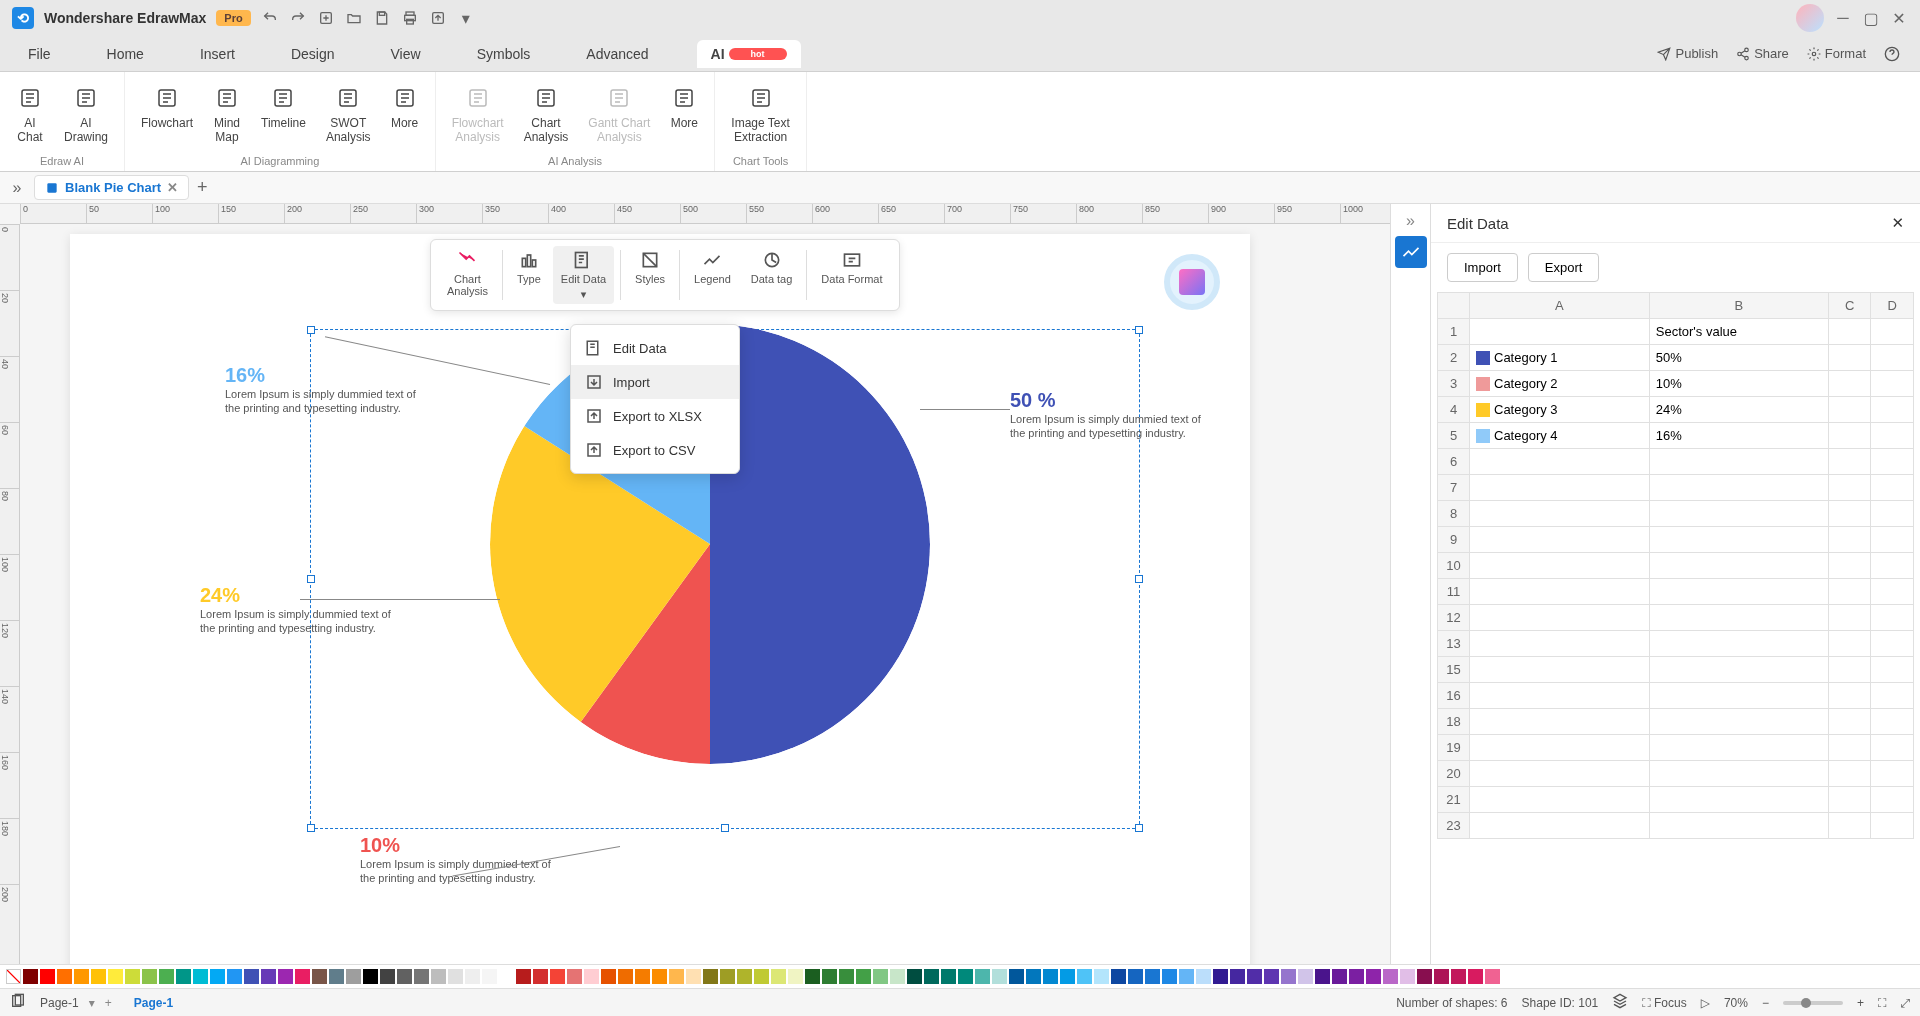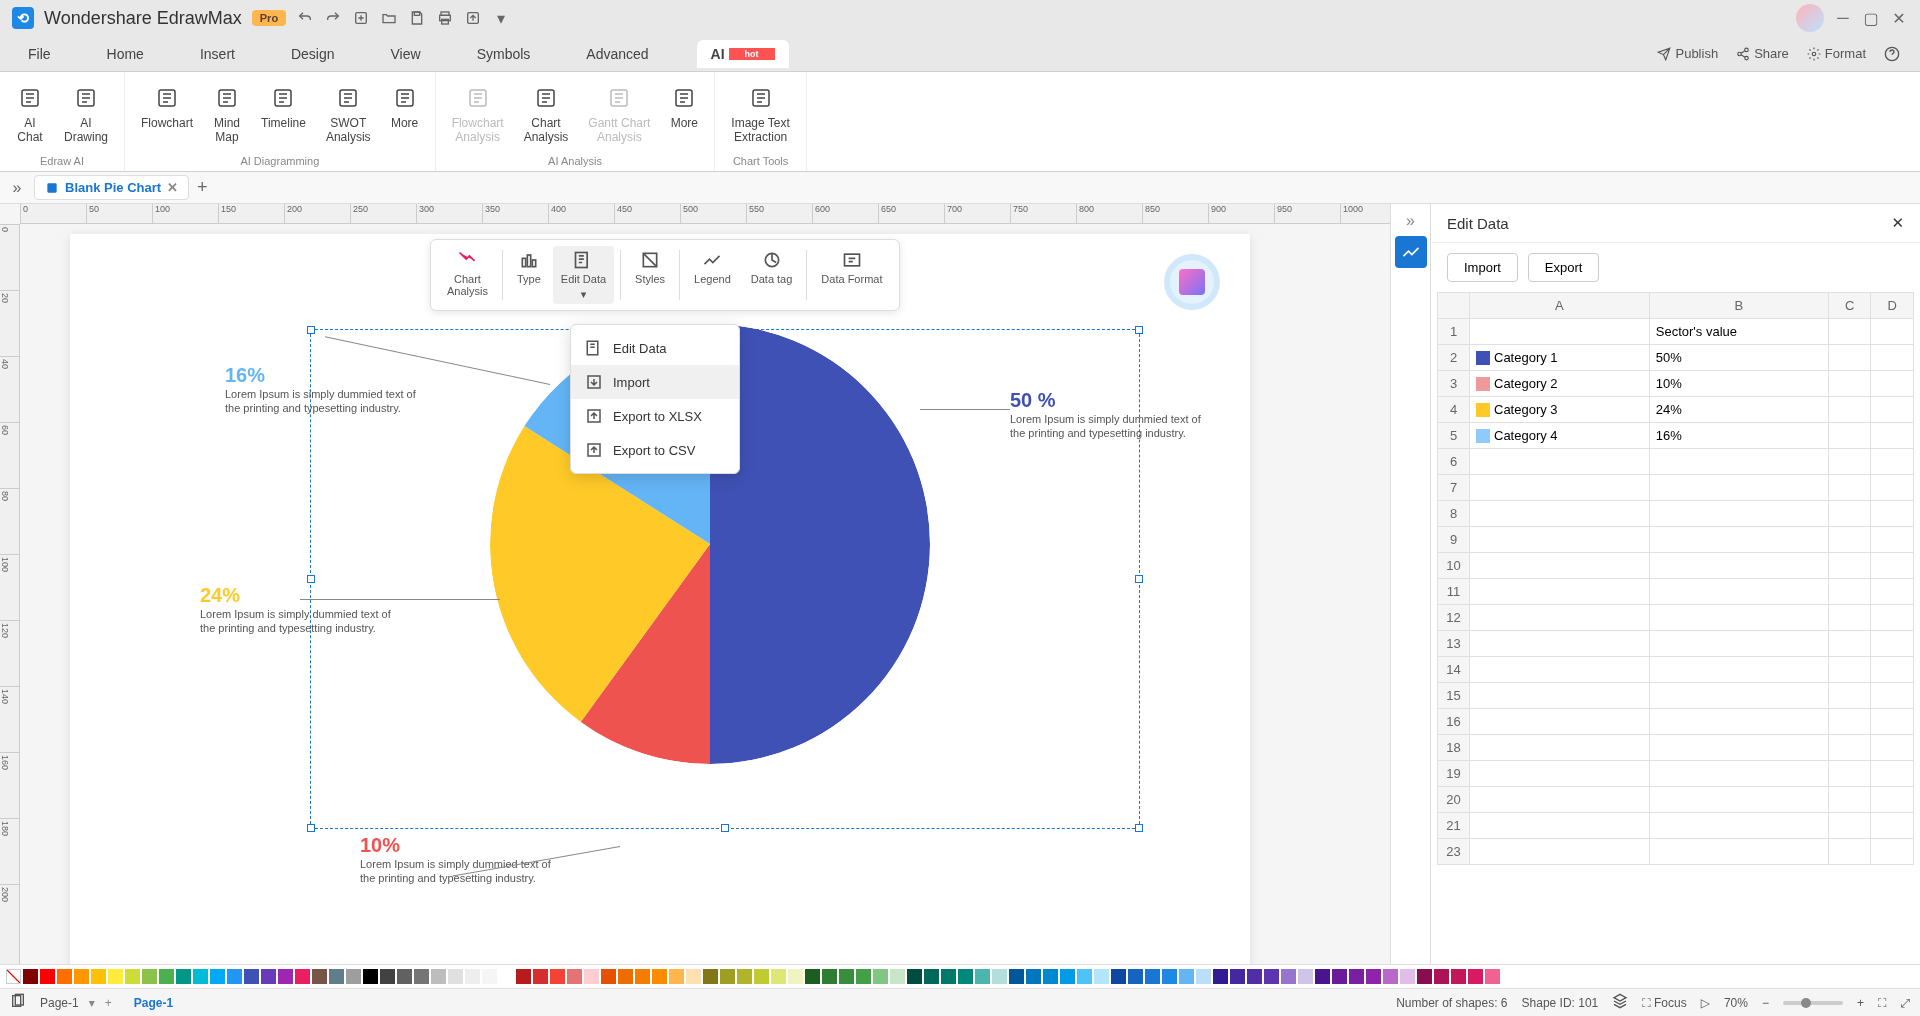--- a/index.html
+++ b/index.html
@@ -1,32 +1,32 @@
 <!DOCTYPE html>
 <html><head>
 <meta charset="utf-8">
 <style>
 * { margin: 0; padding: 0; box-sizing: border-box; font-family: -apple-system, BlinkMacSystemFont, "Segoe UI", sans-serif; }
 body { background: #f0f0f0; width: 1920px; height: 1016px; overflow: hidden; position: relative; }
 
 
 .titlebar { height: 36px; background: #e8e8e8; display: flex; align-items: center; padding: 0 12px; gap: 10px; }
 .logo { width: 22px; height: 22px; background: #1e88e5; border-radius: 4px; color: #fff; display: flex; align-items: center; justify-content: center; font-weight: bold; font-size: 14px; }
-.title-text { font-size: 18px; color: #333; }
+.title-text { font-size: 14px; color: #333; font-weight: bold; }
 .pro-badge { background: #ffb74d; color: #5d4037; font-size: 11px; padding: 2px 8px; border-radius: 4px; font-weight: bold; }
 .tb-icon { width: 18px; height: 18px; color: #666; cursor: pointer; display: flex; align-items: center; justify-content: center; }
 .tb-icon svg { width: 16px; height: 16px; }
 .tb-spacer { flex: 1; }
 .avatar { width: 28px; height: 28px; border-radius: 50%; background: linear-gradient(135deg,#ffb3ba,#bae1ff); }
 
 
 .menubar { height: 36px; background: #e8e8e8; display: flex; align-items: center; padding: 0 20px; gap: 40px; font-size: 14px; color: #444; border-bottom: 1px solid #d0d0d0; }
 .menu-item { cursor: pointer; padding: 6px 8px; }
 .menu-item.ai { background: #fff; border-radius: 6px 6px 0 0; padding: 6px 14px; display: flex; align-items: center; gap: 4px; font-weight: 600; }
-.hot-badge { background: #ff5252; color: #fff; font-size: 9px; padding: 1px 16px; border-radius: 0; }
+.hot-badge { background: #ff5252; color: #fff; font-size: 9px; padding: 1px 22px; border-radius: 6px; }
 .menu-right { margin-left: auto; display: flex; gap: 18px; font-size: 13px; color: #555; }
 .menu-right span { display: flex; align-items: center; gap: 4px; cursor: pointer; }
 
 
 .ribbon { height: 100px; background: #fff; display: flex; align-items: stretch; border-bottom: 1px solid #d0d0d0; }
 .ribbon-group { padding: 8px 12px 4px; display: flex; flex-direction: column; align-items: center; border-right: 1px solid #eee; }
 .ribbon-btns { display: flex; gap: 12px; flex: 1; align-items: flex-start; }
 .ribbon-btn { display: flex; flex-direction: column; align-items: center; gap: 4px; cursor: pointer; padding: 4px; font-size: 12px; color: #444; text-align: center; line-height: 1.2; }
 .ribbon-btn.disabled { color: #bbb; }
 .ribbon-icon { width: 28px; height: 28px; display: flex; align-items: center; justify-content: center; }
@@ -628,27 +628,20 @@
             </tr>
             <tr>
               <td class="rownum">12</td>
               <td></td>
               <td></td>
               <td></td>
               <td></td>
             </tr>
             <tr>
               <td class="rownum">13</td>
-              <td></td>
-              <td></td>
-              <td></td>
-              <td></td>
-            </tr>
-            <tr>
-              <td class="rownum">14</td>
               <td></td>
               <td></td>
               <td></td>
               <td></td>
             </tr>
             <tr>
               <td class="rownum">15</td>
               <td></td>
               <td></td>
               <td></td>

